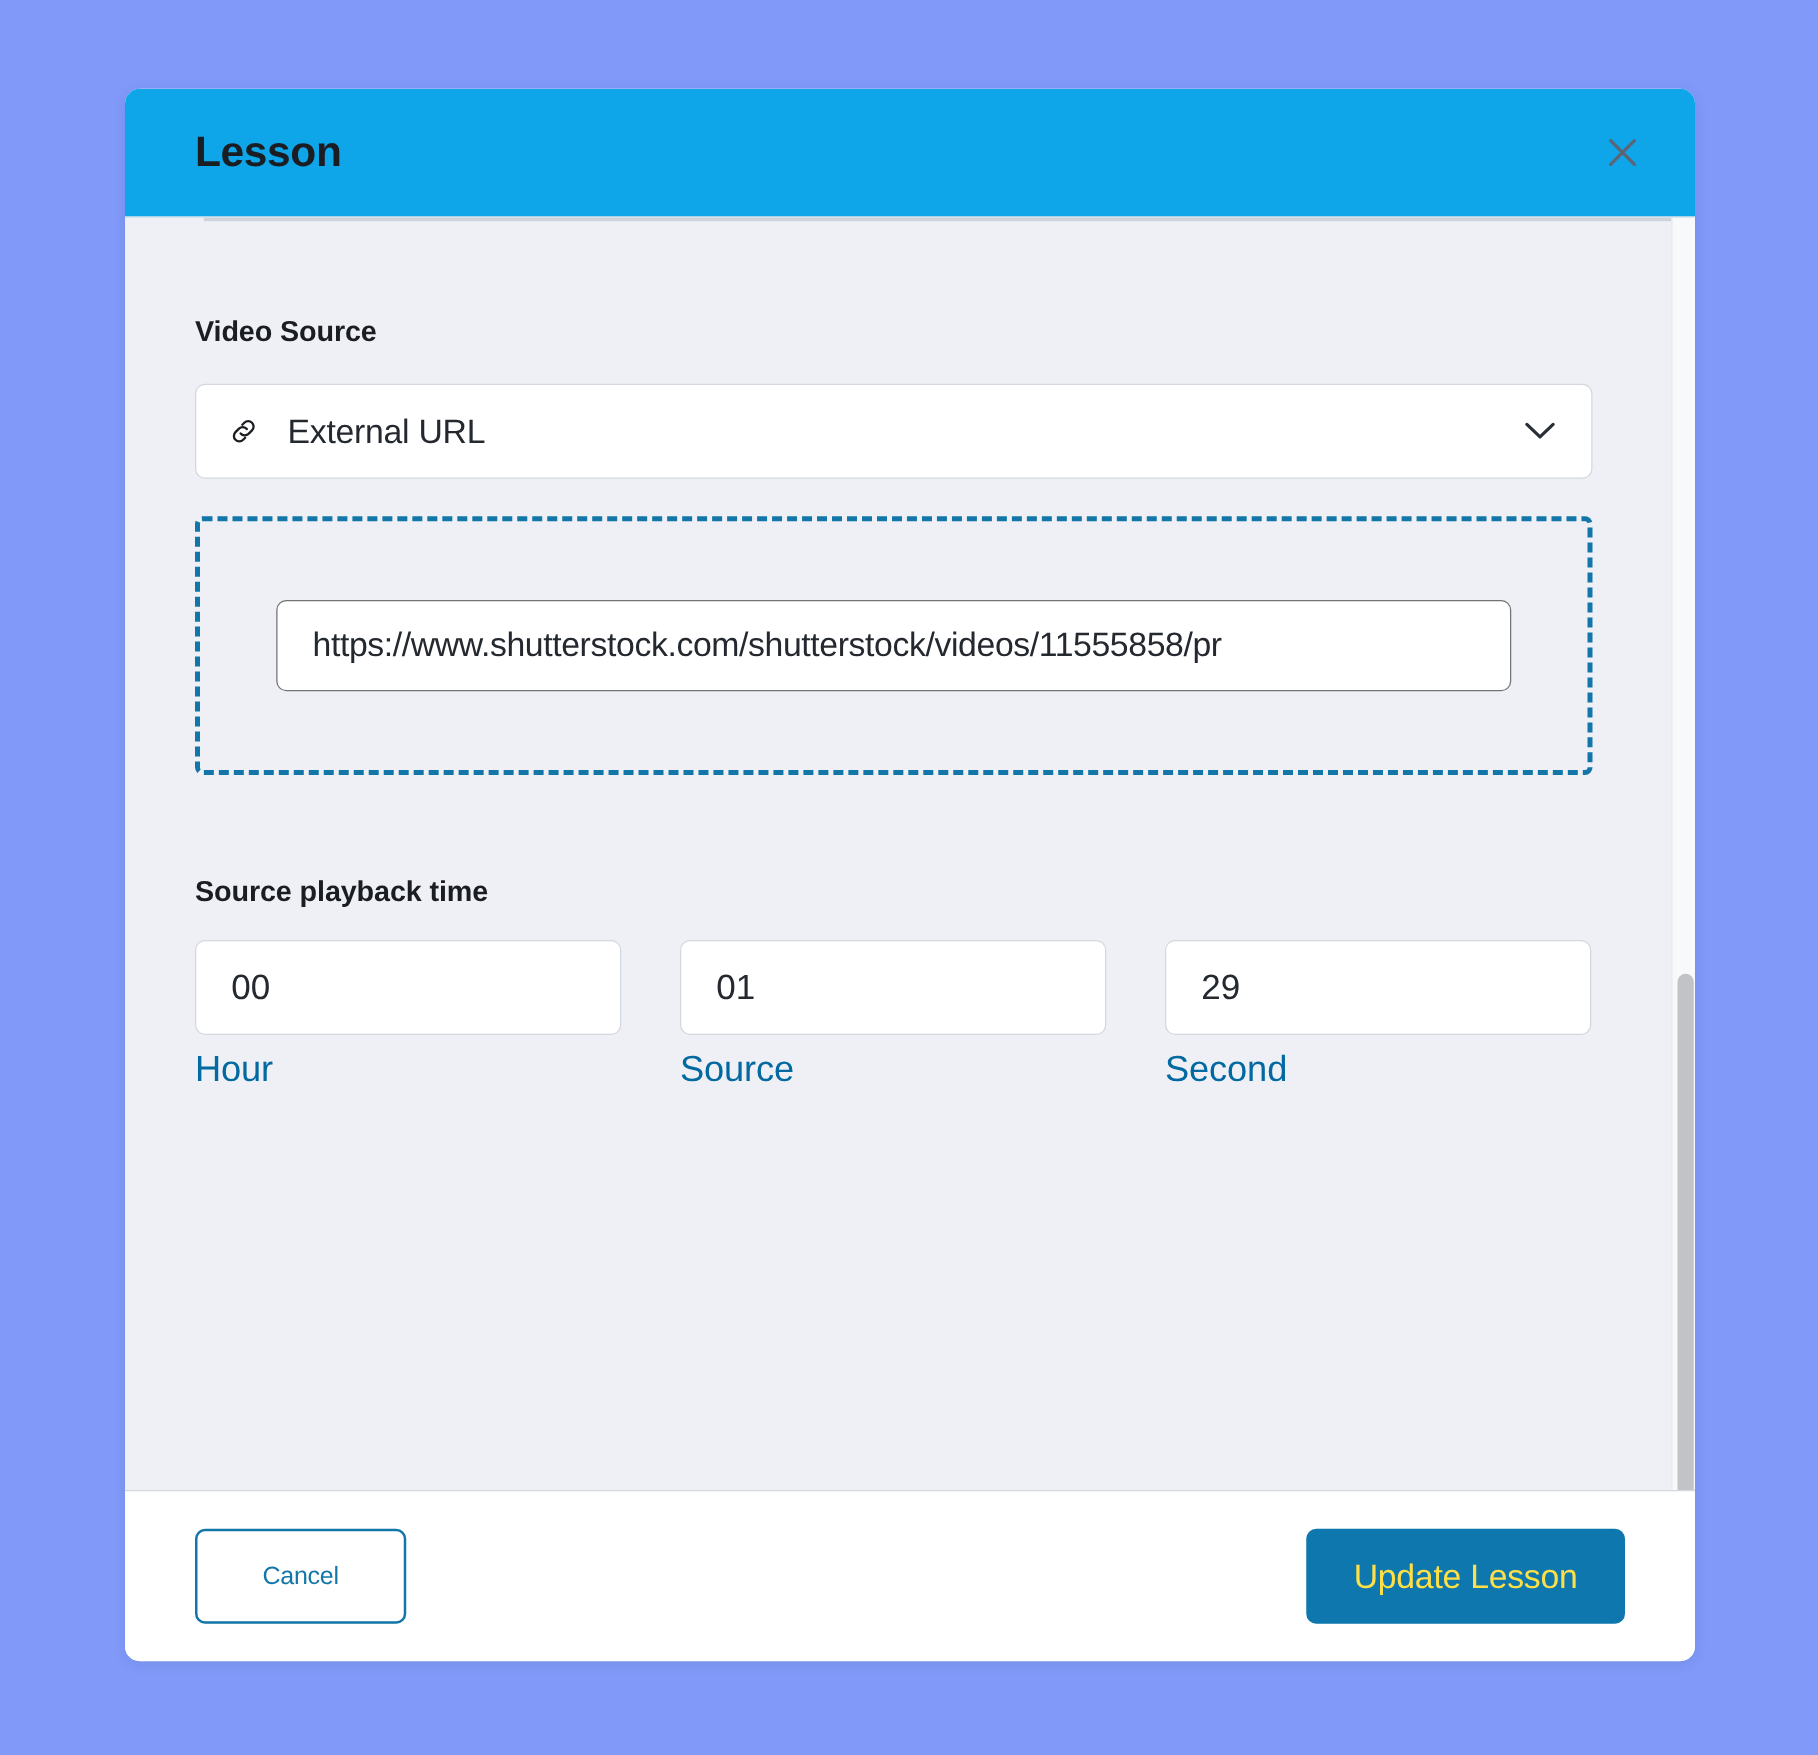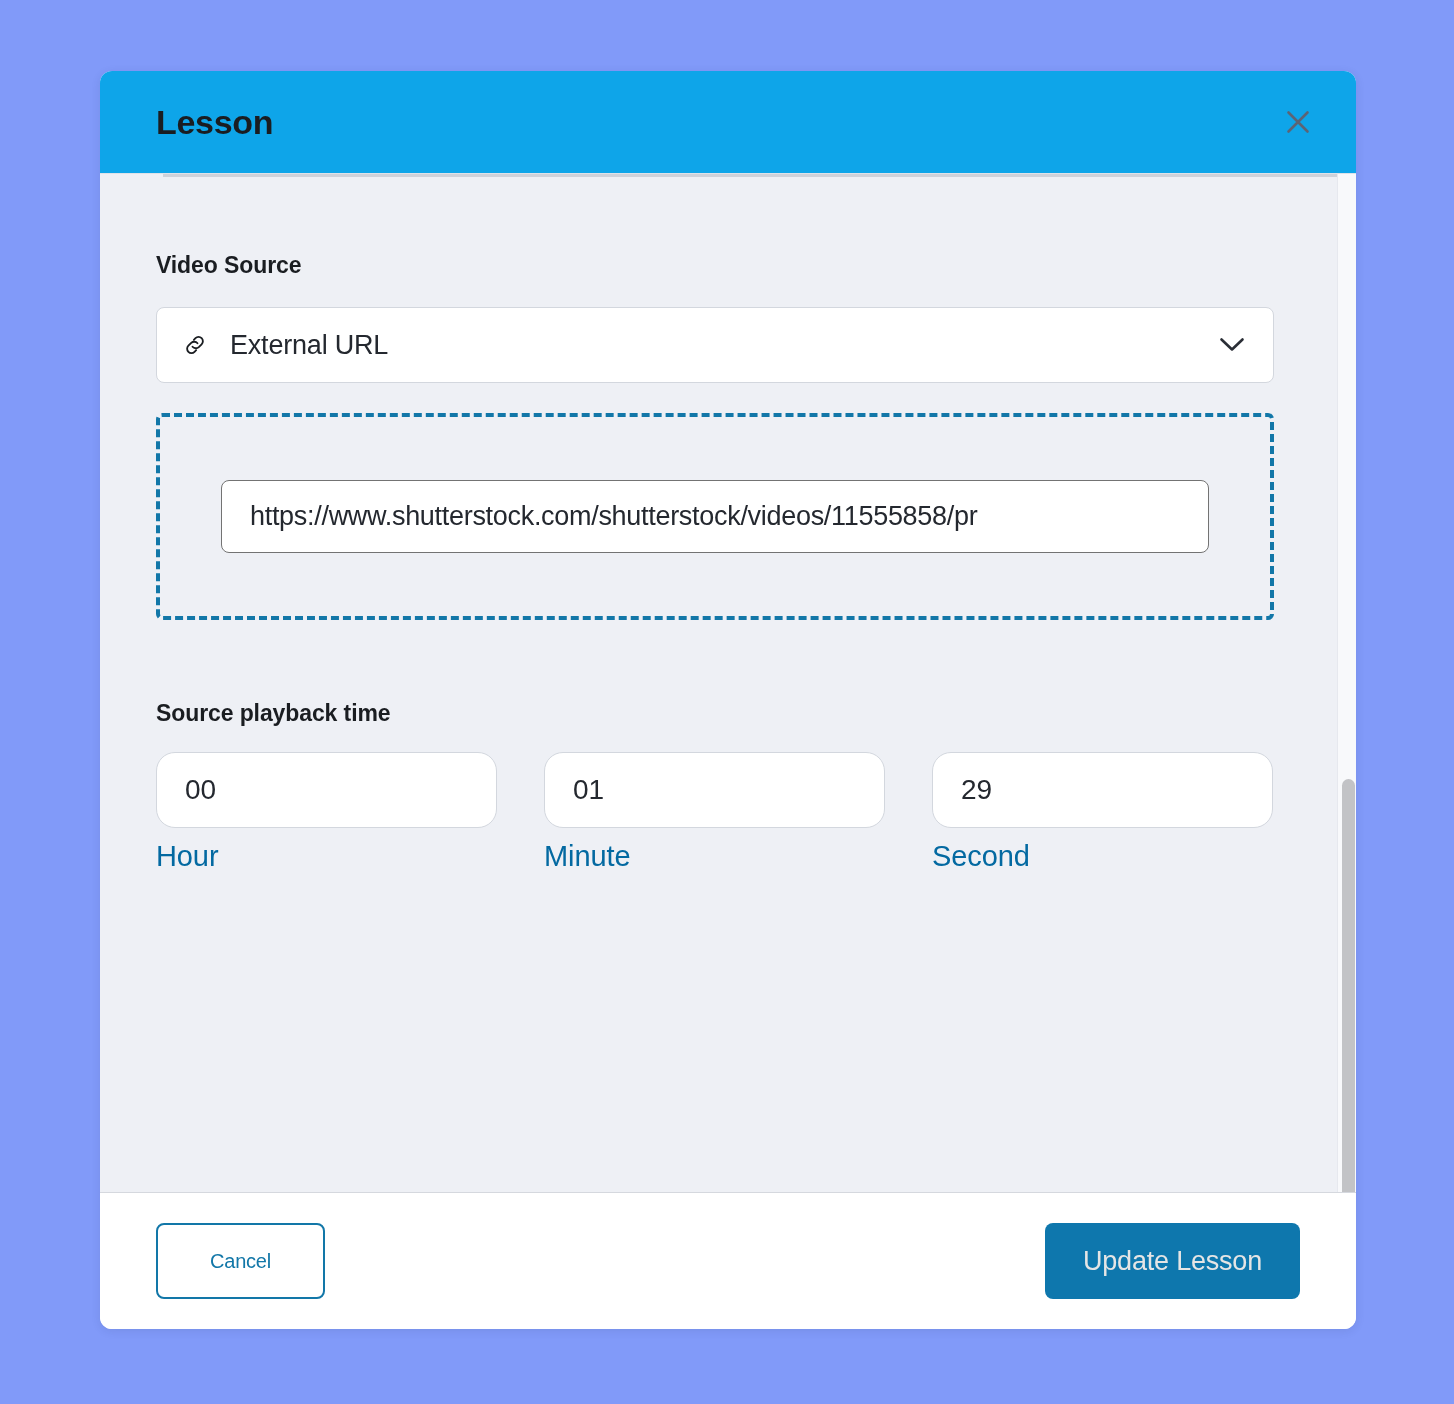--- a/index.html
+++ b/index.html
@@ -174,21 +174,21 @@
     gap: 47px;
   }
 
   .time-cell { width: 341px; }
 
   .time-input {
     width: 341px;
     height: 76px;
     background: #ffffff;
     border: 1px solid #d3d7de;
-    border-radius: 19px;
+    border-radius: 8px;
     font-family: "Liberation Sans", sans-serif;
     font-size: 28px;
     color: #24282f;
     padding: 0 28px;
     outline: none;
   }
 
   .time-caption {
     margin-top: 12px;
     font-size: 29px;
@@ -262,21 +262,21 @@
     letter-spacing: -0.2px;
     cursor: pointer;
   }
 
   .btn-update {
     height: 76px;
     padding: 0 38px;
     background: #0e77ad;
     border: none;
     border-radius: 8px;
-    color: #e5e5e5;
+    color: #fde047;
     font-family: "Liberation Sans", sans-serif;
     font-size: 27px;
     letter-spacing: -0.2px;
     cursor: pointer;
   }
 </style>
 </head>
 <body>
 
 <div class="modal">
@@ -322,21 +322,21 @@
         <div class="field-label">Source playback time</div>
 
         <div class="time-row">
           <div class="time-cell">
             <input class="time-input" type="text" value="00" style="">
             <div class="time-caption">Hour</div>
           </div>
 
           <div class="time-cell">
             <input class="time-input" type="text" value="01" style="">
-            <div class="time-caption">Minute</div>
+            <div class="time-caption">Source</div>
           </div>
 
           <div class="time-cell">
             <input class="time-input" type="text" value="29" style="">
             <div class="time-caption">Second</div>
           </div>
         </div>
       </div>
 
 

